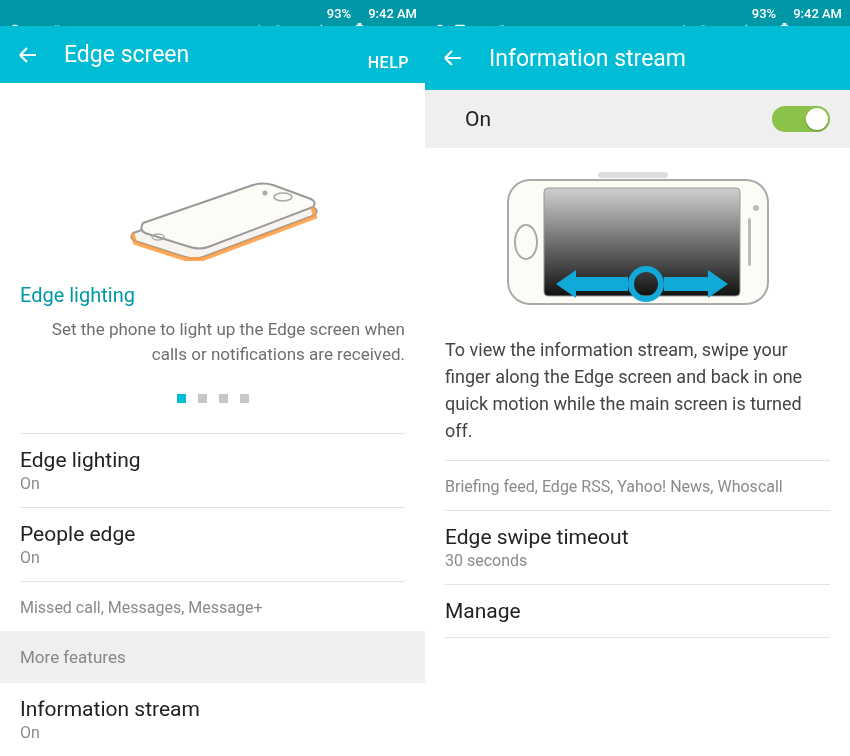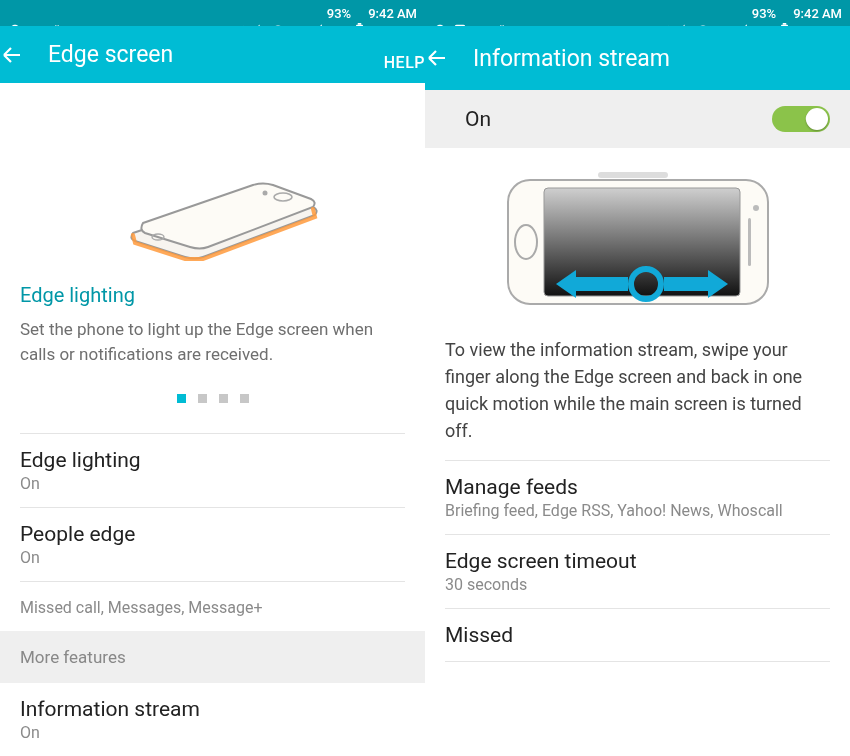--- a/index.html
+++ b/index.html
@@ -28,32 +28,32 @@
   .status-right { gap: 4px; }
   .sicon { display:inline-block; line-height:1;margin-top:36px; }
 
   
   .app-bar {
     height: 64px;
     background: #00bcd4;
     color: #fff;
     display: flex;
     align-items: center;
-    padding: 0 0;
+    padding: 0 16px;
     gap: 24px;
   }
   .app-bar .title { font-size: 23px; font-weight: 400; flex: 1; }
   .app-bar .help { font-size: 16px; font-weight: 500; letter-spacing: 0.5px; margin-top: 15px; }
   .back-arrow { width: 24px; height: 24px; }
 
   
   .hero { padding: 20px 20px 8px; }
   .hero-img { display:flex; justify-content:center; padding: 10px 0 20px; }
   .hero-title { color: #0097a7; font-size: 20px; margin-bottom: 10px; }
-  .hero-desc { color: #6f6f6f; font-size: 17px; line-height: 1.45; }
+  .hero-desc { color: #6f6f6f; font-size: 17px; line-height: 1.45; text-align: right; }
   .pager-dots { display:flex; justify-content:center; gap:12px; padding: 28px 0 22px; }
   .dot { width:9px; height:9px; background:#c7c7c7; }
   .dot.active { background:#00bcd4; }
 
   
   .divider { height:1px; background:#e4e4e4; margin:0 20px; }
   .list-item { padding: 14px 20px; }
   .list-item .primary { font-size: 21px; color:#222; }
   .list-item .sub { font-size: 16px; color:#8a8a8a; margin-top:2px; }
   .section-header { background:#efefef; color:#888; font-size:17px; padding:16px 20px; }
@@ -292,26 +292,25 @@
         <path d="M98 112 L78 126 L98 140 Z" fill="#11a9d8"></path>
         <path d="M186 126 H230" stroke="#11a9d8" stroke-width="14"></path>
         <path d="M230 112 L250 126 L230 140 Z" fill="#11a9d8"></path>
       </svg>
     </div>
     <div class="hero2-desc">To view the information stream, swipe your finger along the Edge screen and back in one quick motion while the main screen is turned off.</div>
   </div>
 
   <div class="divider"></div>
   <div class="list-item">
-    <div class="primary">Manage feeds</div>
     <div class="sub">Briefing feed, Edge RSS, Yahoo! News, Whoscall</div>
   </div>
   <div class="divider"></div>
   <div class="list-item">
-    <div class="primary">Edge screen timeout</div>
+    <div class="primary">Edge swipe timeout</div>
     <div class="sub">30 seconds</div>
   </div>
   <div class="divider"></div>
   <div class="list-item">
-    <div class="primary">Missed</div>
+    <div class="primary">Manage</div>
   </div>
   <div class="divider"></div>
 </div>
 
 </body></html>

